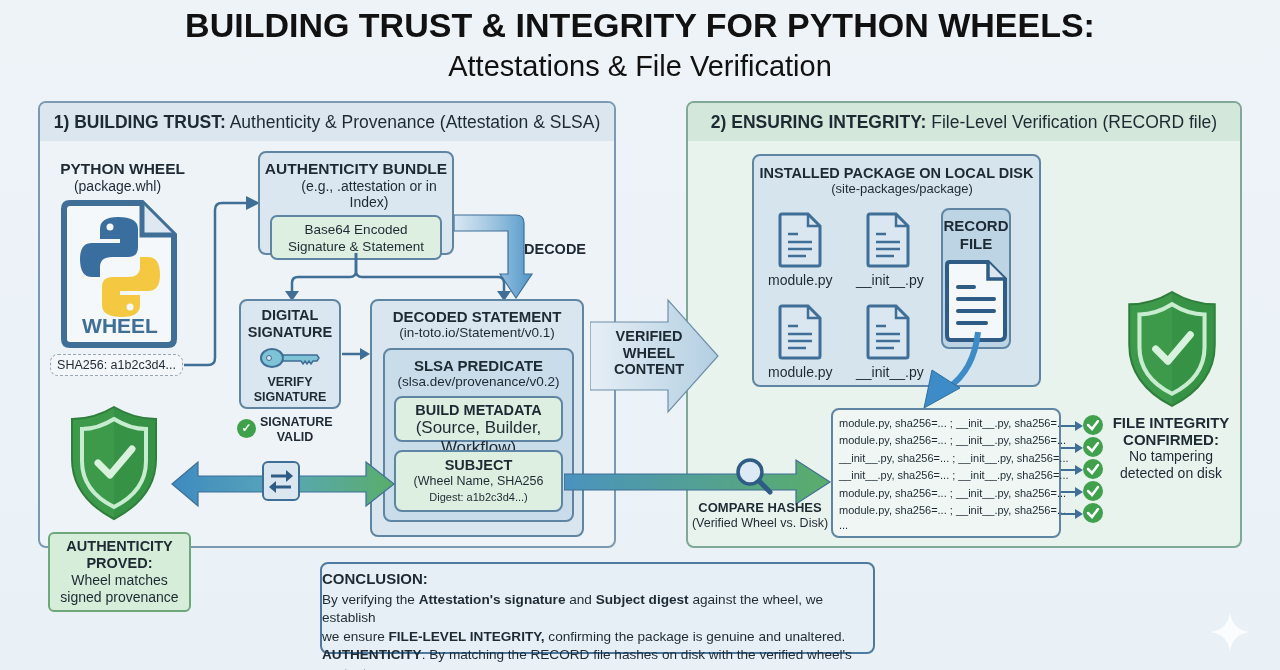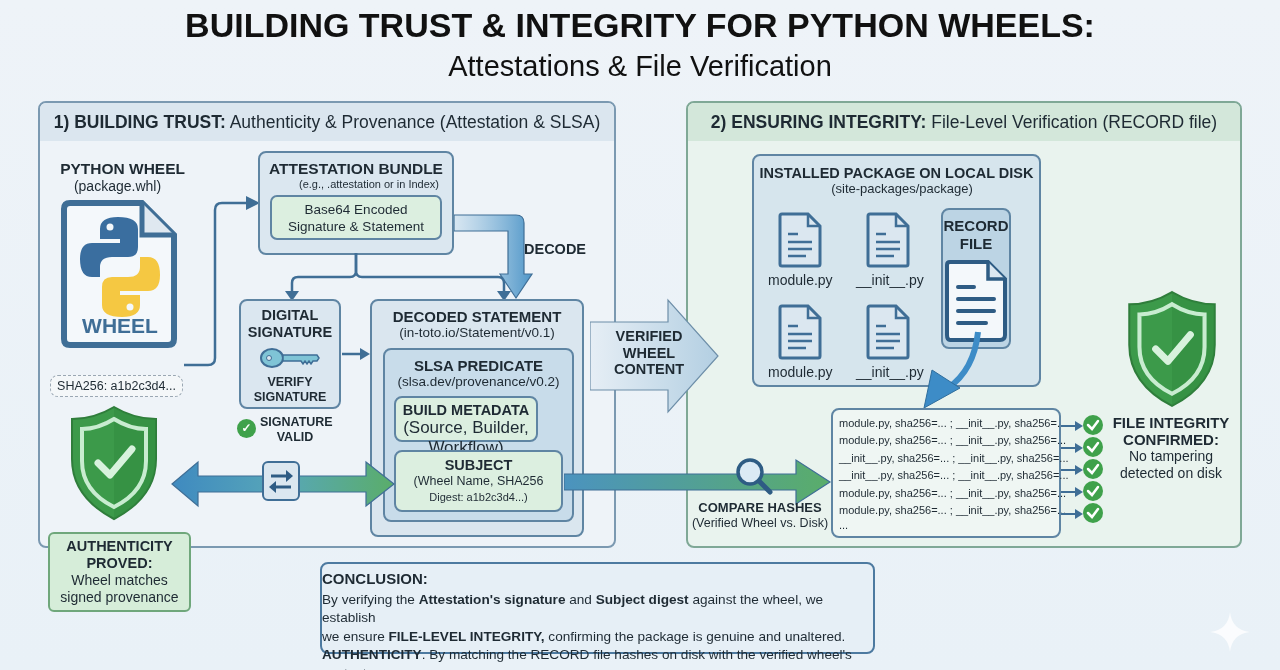--- a/index.html
+++ b/index.html
@@ -34,21 +34,21 @@
 
   .box {
     border: 2px solid #5f85a3; border-radius: 8px; background: #dbe7f0;
     text-align: center;
   }
   .green-box { background: #dcefe0; border-color: #5f85a3; }
   .lbl-b { font-weight: bold; font-size: 15px; }
   .lbl { font-size: 14px; }
 
   .sha {
-    left: 50px; top: 375px; width: 133px; height: 22px; line-height: 20px;
+    left: 50px; top: 354px; width: 133px; height: 22px; line-height: 20px;
     border: 1.5px dashed #9aa7b3; border-radius: 8px; background: #f4f7f9;
     font-size: 12.5px; text-align: center;
   }
   .record-list {
     left: 831px; top: 408px; width: 230px; height: 130px;
     border: 2px solid #5f85a3; border-radius: 8px; background: #eff6f3;
     padding: 5px 6px; font-size: 11px; line-height: 17.4px; white-space: nowrap;
   }
   .check-circle {
     width: 19px; height: 19px; border-radius: 50%; background: #3fa14b;
@@ -99,22 +99,22 @@
 </svg>
 
 <div class="abs sha">SHA256: a1b2c3d4...</div>
 
 <svg class="abs" style="left:180px;top:190px;" width="90" height="180">
   <path d="M4 175 H28 Q35 175 35 168 V20 Q35 13 42 13 H68" fill="none" stroke="#3f6e96" stroke-width="2.5"></path>
   <path d="M66 6 L80 13 L66 20 Z" fill="#3f6e96"></path>
 </svg>
 
 <div class="abs box" style="left:258px;top:151px;width:196px;height:104px;">
-  <div class="lbl-b" style="margin-top:7px;font-size:15.5px;">ATTESTATION BUNDLE</div>
-  <div class="lbl" style="font-size:11px;padding-left:26px;">(e.g., .attestation or in Index)</div>
+  <div class="lbl-b" style="margin-top:7px;font-size:15.5px;">AUTHENTICITY BUNDLE</div>
+  <div class="lbl" style="font-size:14px;padding-left:26px;">(e.g., .attestation or in Index)</div>
   <div class="green-box" style="margin:5px 10px 0 10px;border:2px solid #5f85a3;border-radius:7px;background:#dcefe0;height:45px;padding-top:4px;font-size:13.5px;line-height:17px;">
     <div>Base64 Encoded</div>
     <div>Signature &amp; Statement</div>
   </div>
 </div>
 
 <svg class="abs" style="left:280px;top:253px;" width="240" height="48">
   <path d="M76 0 V18 Q76 24 70 24 H18 Q12 24 12 30 V40" fill="none" stroke="#3f6e96" stroke-width="2.5"></path>
   <path d="M76 0 V18 Q76 24 82 24 H218 Q224 24 224 30 V40" fill="none" stroke="#3f6e96" stroke-width="2.5"></path>
   <path d="M5 38 L12 48 L19 38 Z" fill="#3f6e96"></path>
@@ -160,21 +160,21 @@
 </svg>
 
 <div class="abs box" style="left:370px;top:299px;width:214px;height:238px;background:#dae6ef;">
   <div class="lbl-b" style="margin-top:7px;font-size:15px;">DECODED STATEMENT</div>
   <div class="lbl" style="font-size:13.5px;">(in-toto.io/Statement/v0.1)</div>
 </div>
 <div class="abs box" style="left:383px;top:348px;width:191px;height:174px;background:#c8dcea;">
   <div class="lbl-b" style="margin-top:7px;font-size:15px;">SLSA PREDICATE</div>
   <div class="lbl" style="font-size:13.5px;">(slsa.dev/provenance/v0.2)</div>
 </div>
-<div class="abs box green-box" style="left:394px;top:396px;width:144px;height:46px;padding-top:4px;">
+<div class="abs box green-box" style="left:394px;top:396px;width:169px;height:46px;padding-top:4px;">
   <div class="lbl-b" style="font-size:14.5px;">BUILD METADATA</div>
   <div class="lbl" style="font-size:17px;">(Source, Builder, Workflow)</div>
 </div>
 <div class="abs box green-box" style="left:394px;top:450px;width:169px;height:62px;padding-top:5px;line-height:16px;">
   <div class="lbl-b" style="font-size:14.5px;">SUBJECT</div>
   <div class="lbl" style="font-size:12.5px;">(Wheel Name, SHA256</div>
   <div class="lbl" style="font-size:11px;">Digest: a1b2c3d4...)</div>
 </div>
 
 <svg class="abs" style="left:70px;top:405px;" width="88" height="116" viewBox="0 0 88 116">

